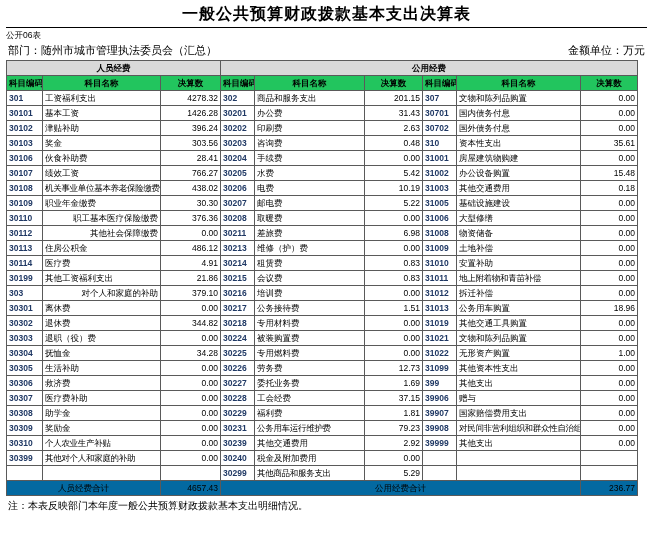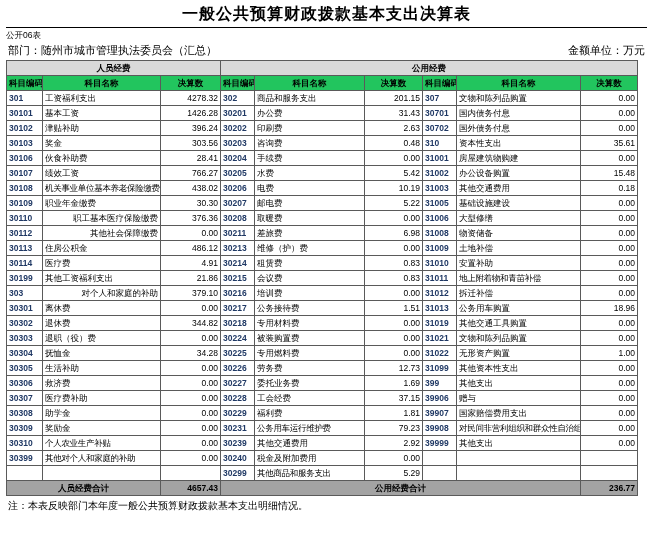--- a/index.html
+++ b/index.html
@@ -60,21 +60,21 @@
     font-size:9px;
     height:24px;
     line-height:11px;
     white-space:normal;
   }
   .code{color:#1f3864;text-align:left;font-weight:bold;}
   .name{text-align:left;}
   .num{text-align:right;}
   .tiny{font-size:6px;letter-spacing:-0.3px;}
   .small7{font-size:7px;text-align:right;}
-  .totrow td{background:#a3a3a3;font-weight:bold;height:15px;}
+  .totrow td{background:#0369a1;font-weight:normal;height:15px;}
   .tot-label{text-align:center;}
   .note{
     font-size:10px;
     padding:4px 2px 0 2px;
     line-height:12px;
   }
 </style>
 </head>
 <body>
 

